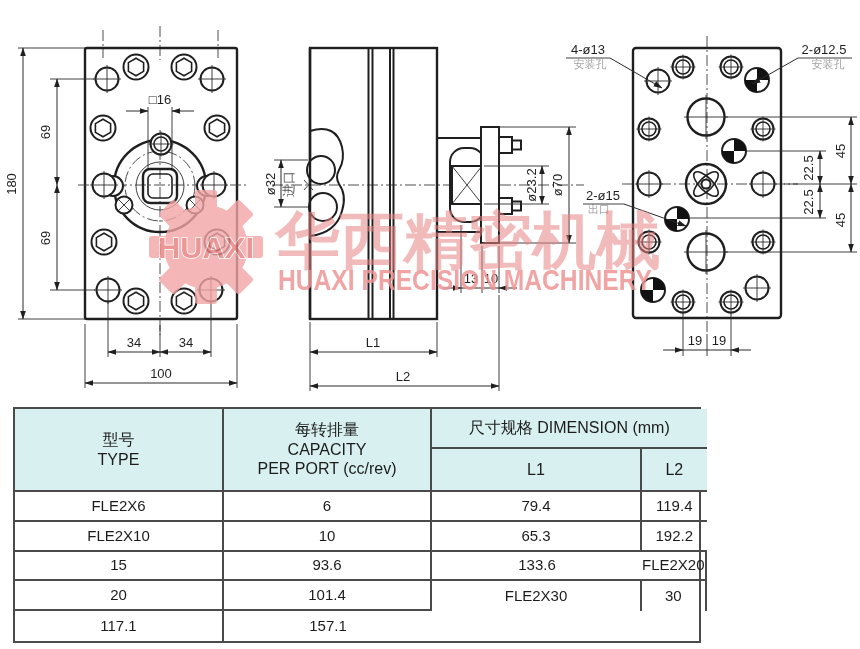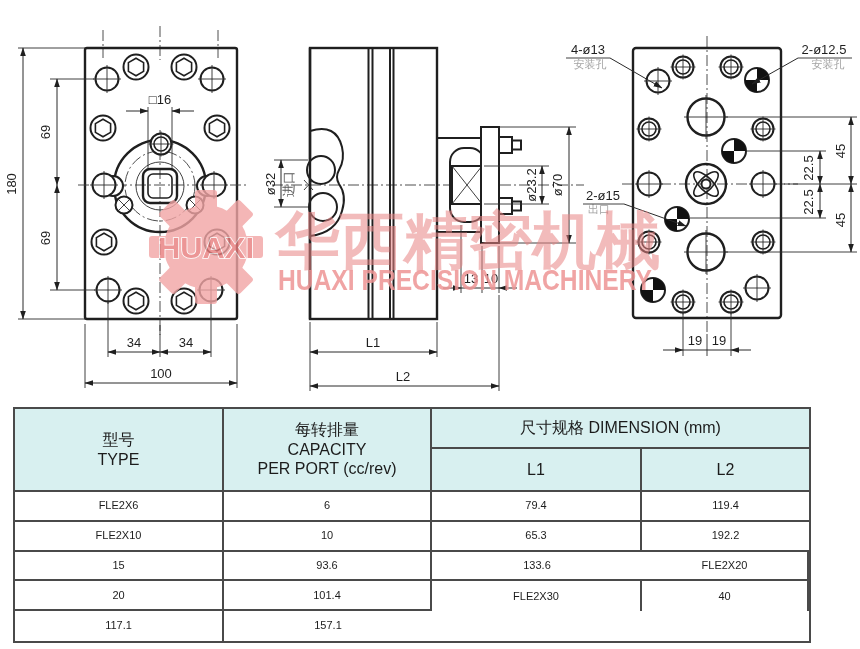--- a/index.html
+++ b/index.html
@@ -11,29 +11,29 @@
   .o  {fill:none;stroke:#1f1f1f;stroke-width:2.4;}
   .o2 {fill:none;stroke:#1f1f1f;stroke-width:2;}
   .m  {fill:none;stroke:#1f1f1f;stroke-width:1.6;}
   .t  {fill:none;stroke:#2a2a2a;stroke-width:.9;}
   .dim{fill:none;stroke:#2a2a2a;stroke-width:1;}
   .cl {fill:none;stroke:#3a3a3a;stroke-width:.9;stroke-dasharray:11 3 2 3;}
   .wf {fill:#fff;stroke:#1f1f1f;stroke-width:2;}
   text.d {font-size:13px;fill:#1f1f1f;text-anchor:middle;}
   text.g2{font-size:11px;fill:#a3a3a3;text-anchor:middle;}
   
-  .spec{position:absolute;left:13px;top:407px;width:798px;height:236px;
+  .spec{position:absolute;left:13px;top:407px;width:688px;height:236px;
         display:grid;grid-template-columns:209px 208px 210px 1fr;
         grid-template-rows:40px 43px repeat(5,1fr);
         border:2.4px solid #4a4a4a;box-sizing:border-box;background:#fff;}
   .cell{border-right:2px solid #4a4a4a;border-bottom:2.2px solid #4a4a4a;
         display:flex;flex-direction:column;align-items:center;justify-content:center;
         text-align:center;line-height:1.22;}
   .hdr{background:#d8f0f0;font-size:16px;}
-  .val{font-size:11px;flex-direction:row;}
+  .val{font-size:15px;flex-direction:row;}
   .noR{border-right:none;}
   .noB{border-bottom:none;}
   .span2r{grid-row:span 2;}
   .span2c{grid-column:span 2;}
 </style>
 </head>
 <body>
 
 <div class="stage">
 
@@ -377,21 +377,21 @@
         <span>20</span>
       </div>
   <div class="cell val">
         <span>101.4</span>
       </div>
 
   <div class="cell val noB">
         <span>FLE2X30</span>
       </div>
   <div class="cell val noB">
-        <span>40</span>
+        <span>30</span>
       </div>
   <div class="cell val noB">
         <span>117.1</span>
       </div>
   <div class="cell val noR noB">
         <span>157.1</span>
       </div>
 </div>
 
 </div>

